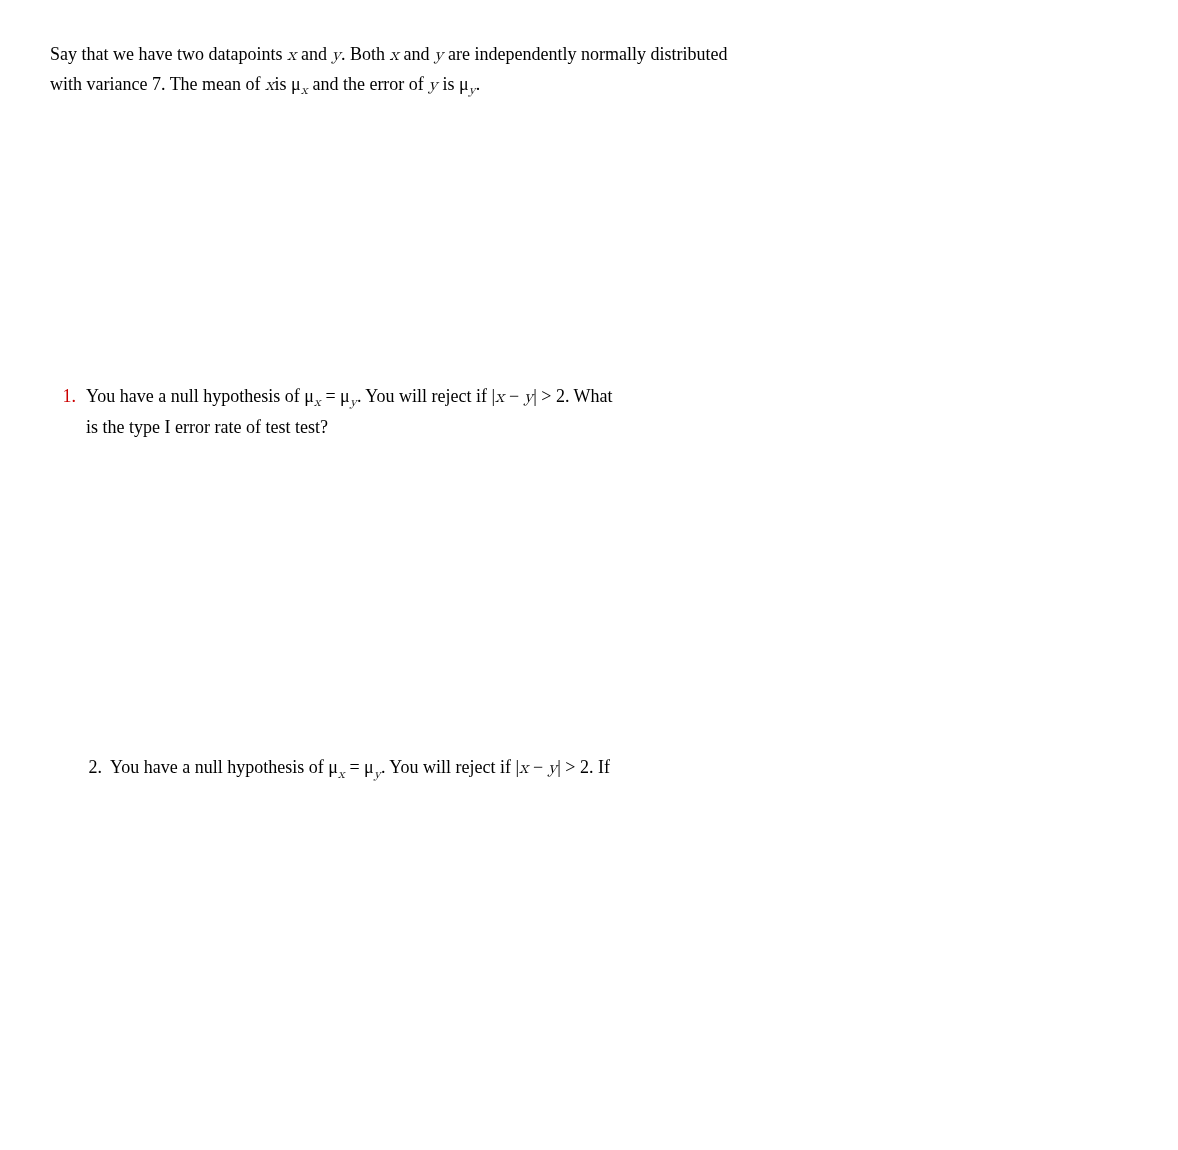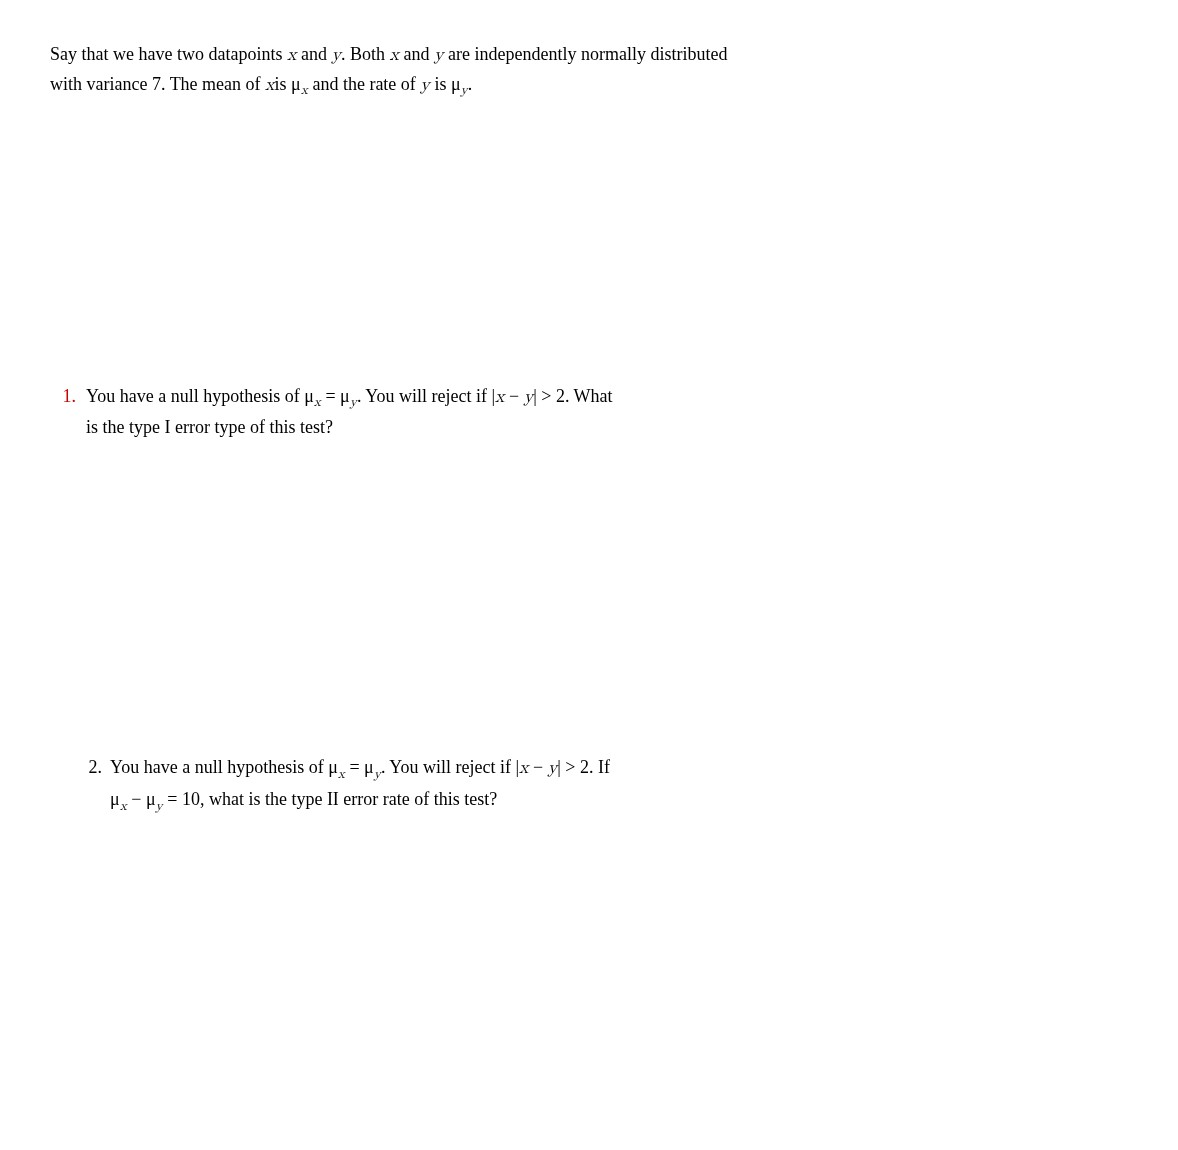--- a/index.html
+++ b/index.html
@@ -87,37 +87,36 @@
     }
   </style>
 </head>
 <body>
 
 <div>
 
   <div class="intro-paragraph">
     <p>
       <span>Say that we have two datapoints </span><span class="inline-math">x</span><span> and </span><span class="inline-math">y</span><span>. Both </span><span class="inline-math">x</span><span> and </span><span class="inline-math">y</span><span> are independently normally distributed</span><br>
-      <span>with variance 7. The mean of </span><span class="inline-math">x</span><span>is μ<sub><span class="inline-math">x</span></sub></span><span> and the rate of </span><span class="inline-math">y</span><span> is μ<sub><span class="inline-math">y</span></sub></span><span>.</span>
+      <span>with variance 7. The mean of </span><span class="inline-math">x</span><span>is μ<sub><span class="inline-math">x</span></sub></span><span> and the error of </span><span class="inline-math">y</span><span> is μ<sub><span class="inline-math">y</span></sub></span><span>.</span>
     </p>
   </div>
 
   <div class="problems-section">
 
     <div class="problem problem-1">
       <span class="problem-number-1">1.</span>
       <div class="problem-text-1">
         <span>You have a null hypothesis of μ<sub><span class="inline-math">x</span></sub> = μ<sub><span class="inline-math">y</span></sub>. You will reject if |<span class="inline-math">x</span> − <span class="inline-math">y</span>| &gt; 2. What</span><br>
-        <span>is the type I error type of this test?</span>
+        <span>is the type I error rate of test test?</span>
       </div>
     </div>
 
     <div class="problem-2-section">
       <span class="problem-number-2">2.</span>
       <div class="problem-text-2">
         <span>You have a null hypothesis of μ<sub><span class="inline-math">x</span></sub> = μ<sub><span class="inline-math">y</span></sub>. You will reject if |<span class="inline-math">x</span> − <span class="inline-math">y</span>| &gt; 2. If</span><br>
-        <span>μ<sub><span class="inline-math">x</span></sub> − μ<sub><span class="inline-math">y</span></sub> = 10, what is the type II error rate of this test?</span>
       </div>
     </div>
 
   </div>
 
 </div>
 
 </body></html>

